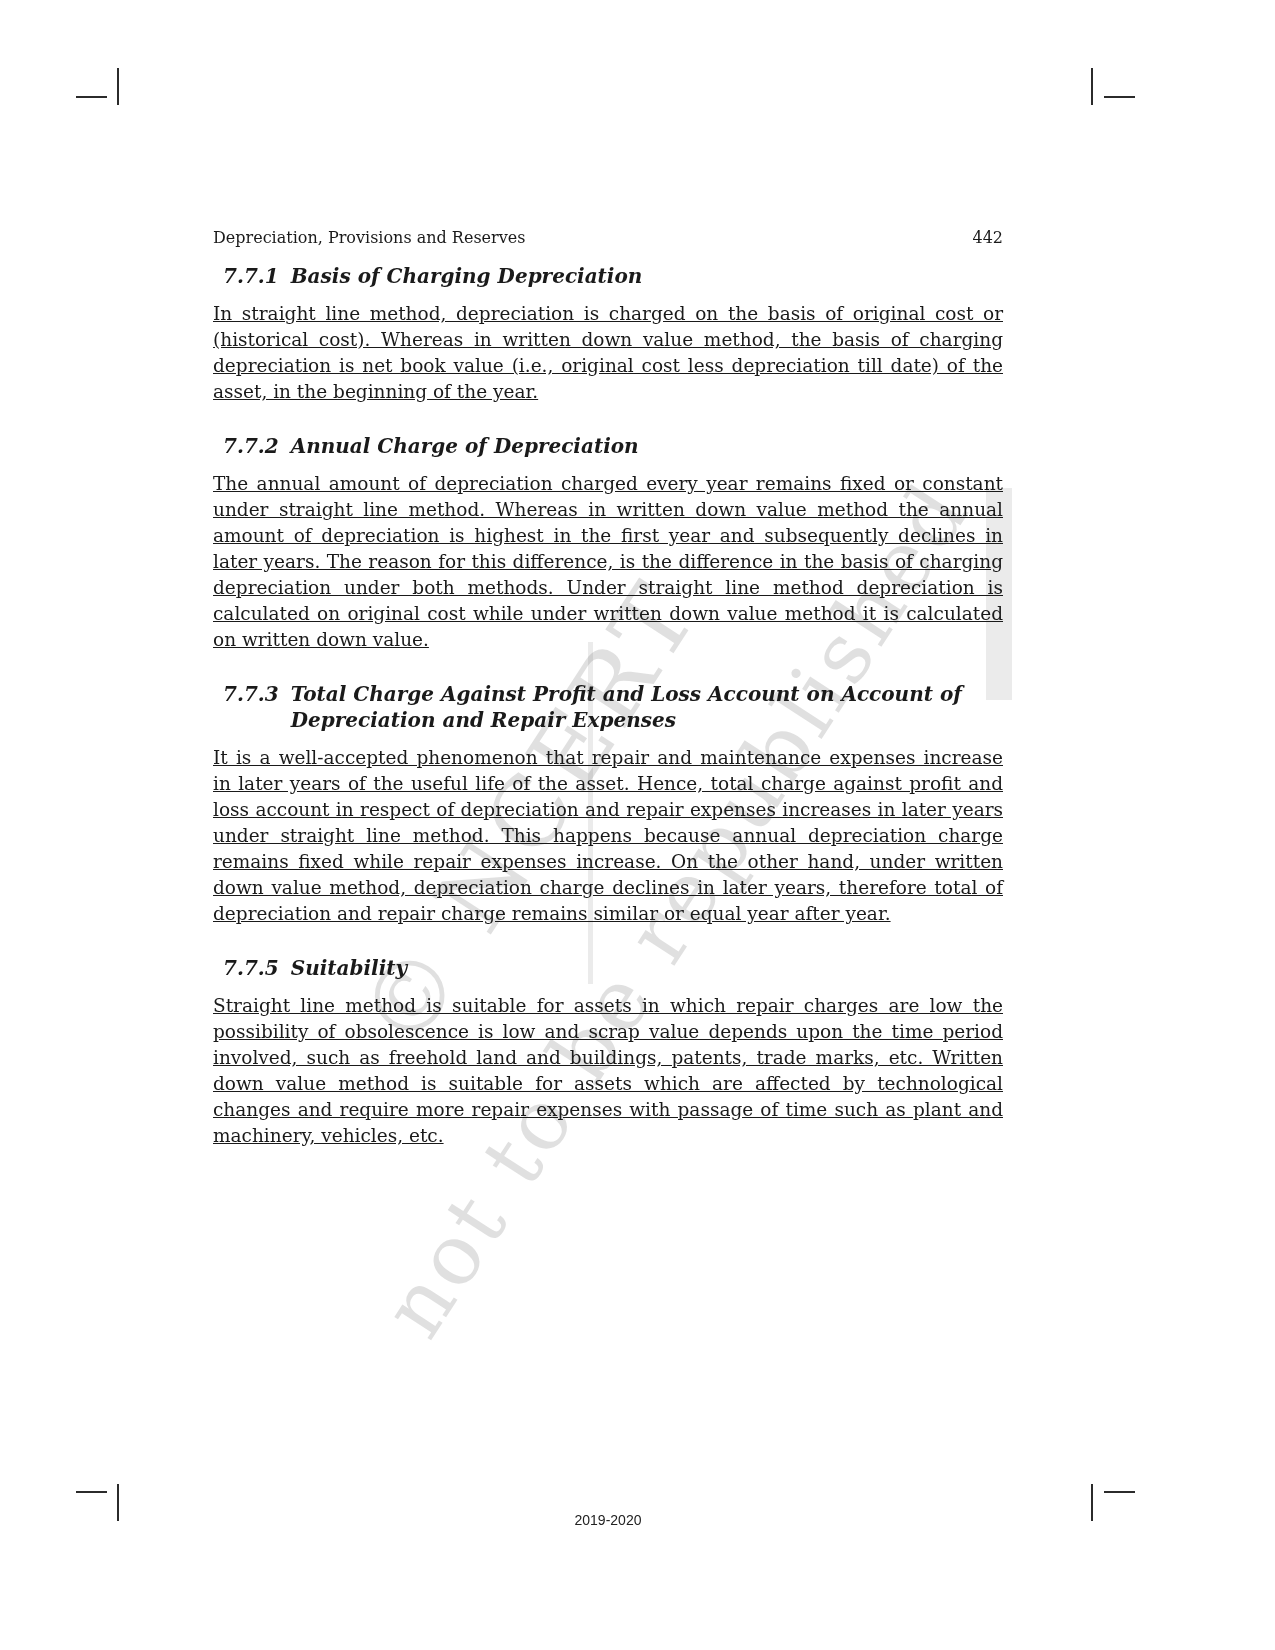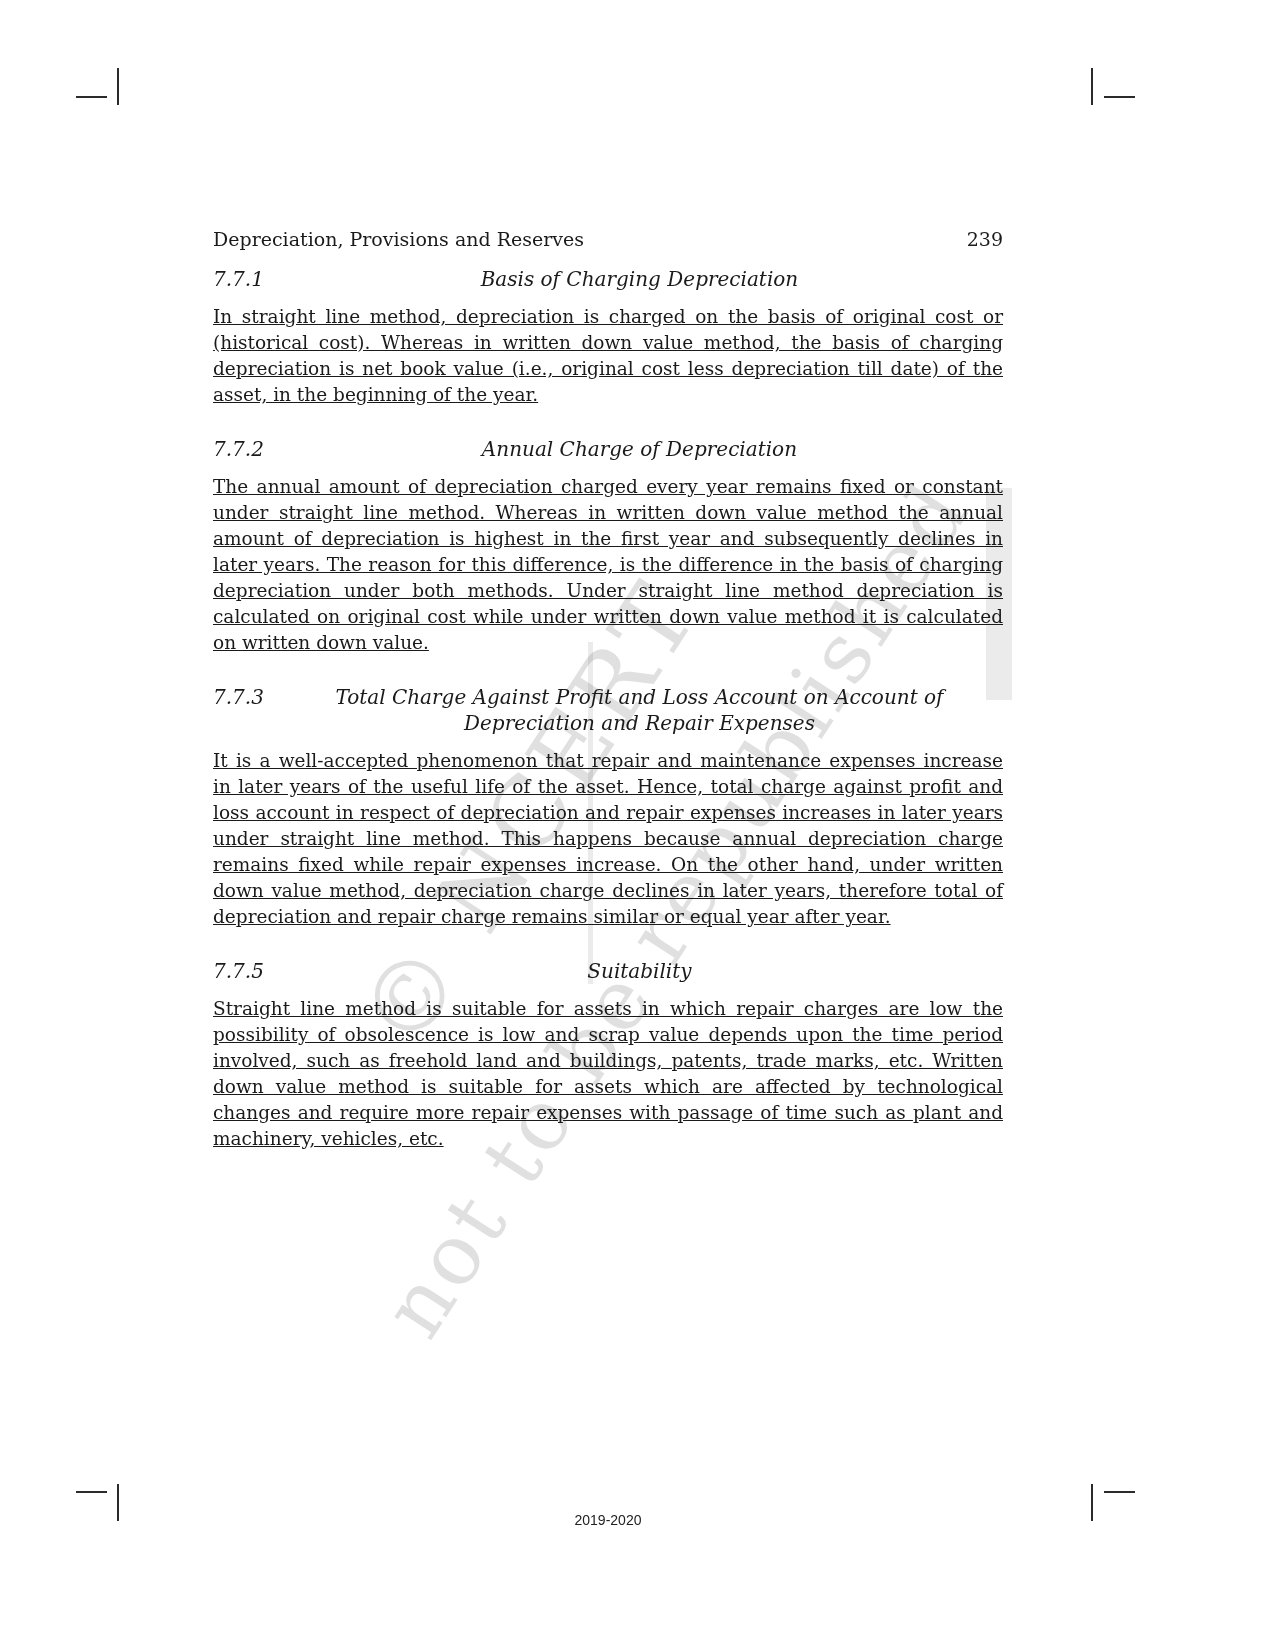--- a/index.html
+++ b/index.html
@@ -55,32 +55,31 @@
   .content {
     position: absolute;
     left: 213px; top: 228px;
     width: 790px;
     z-index: 1;
   }
   .running-header {
     display: flex;
     justify-content: space-between;
     align-items: flex-end;
-    font-size: 19px;
+    font-size: 16px;
     margin-bottom: 16px;
   }
   .sec-heading {
     display: flex;
     gap: 12px;
-    margin: 28px 0 12px 0;
+    margin: 28px 0 12px 10px;
     font-size: 20px;
-    font-weight: normal;
+    font-weight: bold;
     font-style: italic;
     line-height: 26px;
-    text-align: center;
   }
   .sec-heading.first { margin-top: 0; }
   .sec-num { flex: 0 0 auto; }
   .sec-title { flex: 1 1 auto; }
   .sec-body {
     margin: 0;
     font-size: 18.5px;
     line-height: 26px;
     text-align: justify;
     text-decoration: underline;
@@ -114,21 +113,21 @@
 <div class="wm-bar wm-bar-mid"></div>
 <div class="watermark">
   <div class="wm-line1">© NCERT</div>
   <div class="wm-line2">not to be republished</div>
 </div>
 
 <div class="content">
 
   <div class="running-header">
     <span>Depreciation, Provisions and Reserves</span>
-    <span>239</span>
+    <span>442</span>
   </div>
 
   <section>
     <h2 class="sec-heading first">
       <span class="sec-num">7.7.1</span>
       <span class="sec-title">Basis of Charging Depreciation</span>
     </h2>
     <p class="sec-body">In straight line method, depreciation is charged on the basis of original cost or (historical cost). Whereas in written down value method, the basis of charging depreciation is net book value (i.e., original cost less depreciation till date) of the asset, in the beginning of the year.</p>
   </section>
 

